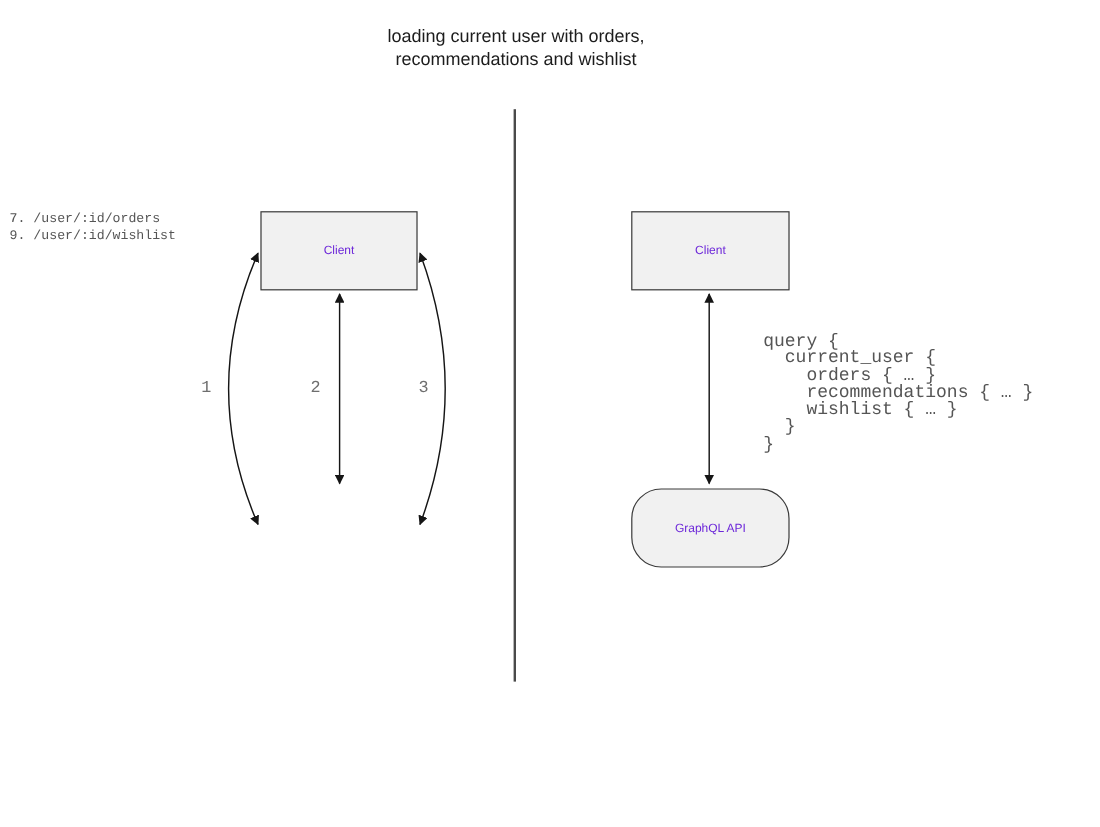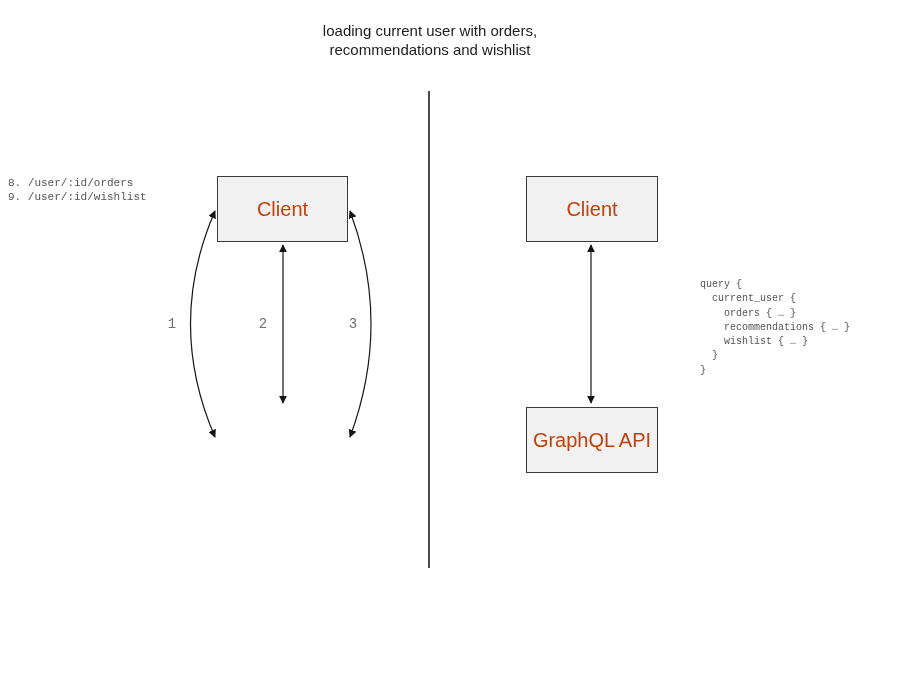--- a/index.html
+++ b/index.html
@@ -30,27 +30,27 @@
     position: absolute;
     width: 129px;
     height: 64px;
     background: var(--box-fill, #f1f1f1);
     border: 1px solid var(--box-border, #3a3a3a);
     display: flex;
     align-items: center;
     justify-content: center;
   }
   .node-label {
-    font-size: 20px;
-    color: #c2410c;
+    font-size: 10px;
+    color: #6d28d9;
   }
   #client-rest   { left: 217px; top: 176px; }
   #rest-api      { left: 217px; top: 407px; }
   #client-gql    { left: 526px; top: 176px; width: 130px; }
-  #graphql-api   { left: 526px; top: 407px; width: 130px; }
+  #graphql-api   { left: 526px; top: 407px; width: 130px; border-radius: 25px; }
 
   .mono {
     font-family: "Liberation Mono", "DejaVu Sans Mono", monospace;
     color: var(--muted-text, #555555);
   }
   .endpoint-list {
     position: absolute;
     left: 8px;
     top: 176px;
     font-size: 11px;
@@ -73,23 +73,23 @@
   .divider {
     position: absolute;
     left: 428px;
     top: 91px;
     width: 2px;
     height: 477px;
     background: var(--divider, #4a4a4a);
   }
   .query-block {
     position: absolute;
-    left: 700px;
+    left: 636px;
     top: 278px;
-    font-size: 10px;
+    font-size: 15px;
     line-height: 14.3px;
     white-space: pre;
   }
   svg.arrows {
     position: absolute;
     left: 0;
     top: 0;
     pointer-events: none;
   }
   svg.arrows path.link {
@@ -104,21 +104,21 @@
 </style>
 </head>
 <body>
 
 <div id="canvas">
 
   <div class="title">loading current user with orders,
 recommendations and wishlist</div>
 
   <div class="endpoint-list mono">
-    <div class="endpoint-line">8. /user/:id/orders</div>
+    <div class="endpoint-line">7. /user/:id/orders</div>
     <div class="endpoint-line">9. /user/:id/wishlist</div>
   </div>
 
   <svg class="arrows" width="917" height="689" viewBox="0 0 917 689">
     <defs>
       <marker id="arrowhead" viewBox="0 0 10 10" refX="9" refY="5" markerWidth="8" markerHeight="8" markerUnits="userSpaceOnUse" orient="auto-start-reverse">
         <path d="M0,0 L10,5 L0,10 z"></path>
       </marker>
     </defs>
     <path class="link" d="M 215,211 Q 166,324 215,437" marker-start="url(#arrowhead)" marker-end="url(#arrowhead)"></path>

